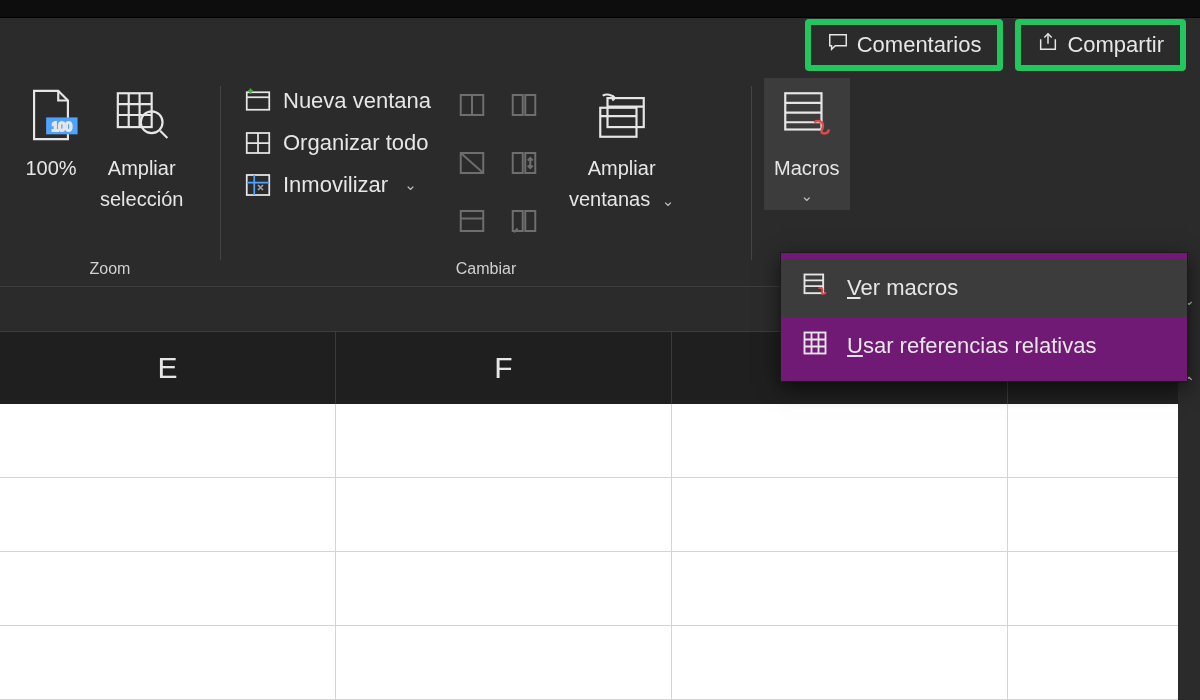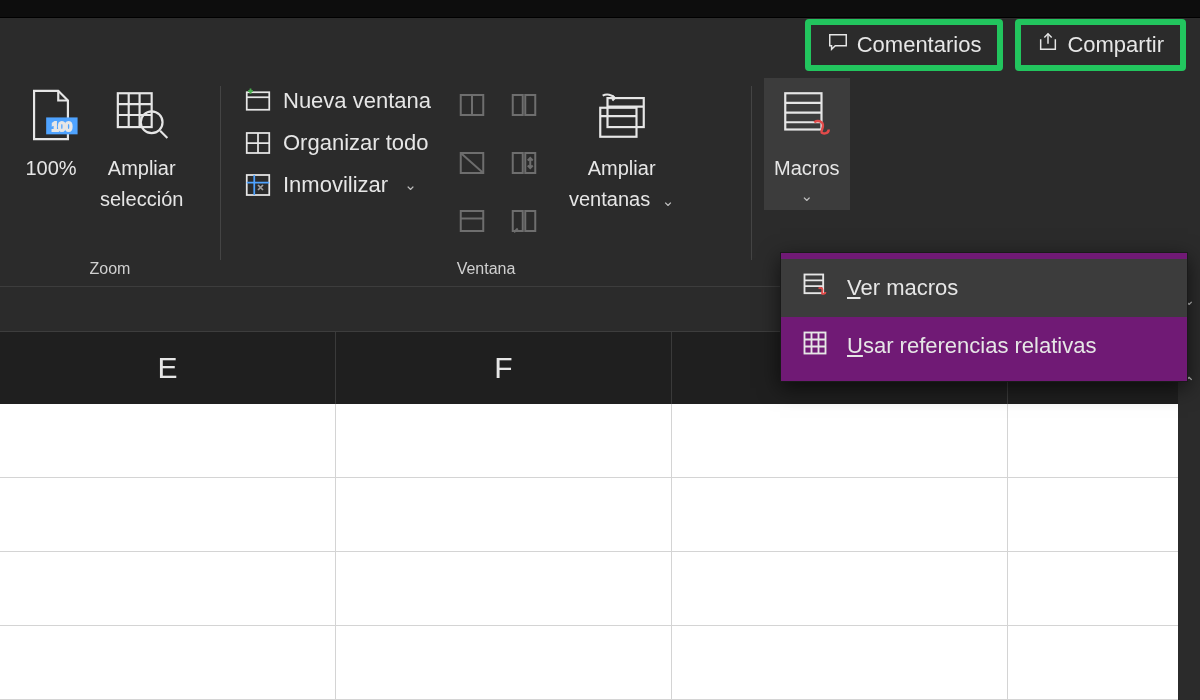--- a/index.html
+++ b/index.html
@@ -327,21 +327,21 @@
             <rect x="6" y="18" width="30" height="24"></rect>
               <path d="M6 25h30"></path>
             <path d="M8 8a8 8 0 0 1 10 2"></path>
               <path d="M16 8l2 2-2 2"></path>
           </svg>
         </span>
         <span>Ampliar</span>
         <span><span>ventanas</span> <span class="chev-small">⌄</span></span>
       </div>
     </div>
-    <div class="group-label">Ventana</div>
+    <div class="group-label">Cambiar</div>
   </div>
 
   <div class="divider"></div>
 
   <div class="group" style="width:130px">
     <div class="group-body">
       <div class="big-btn active">
         <span>
           <svg viewBox="0 0 48 48" fill="none" stroke="#e6e6e6" stroke-width="1.8">
             <rect x="6" y="6" width="30" height="30"></rect>

